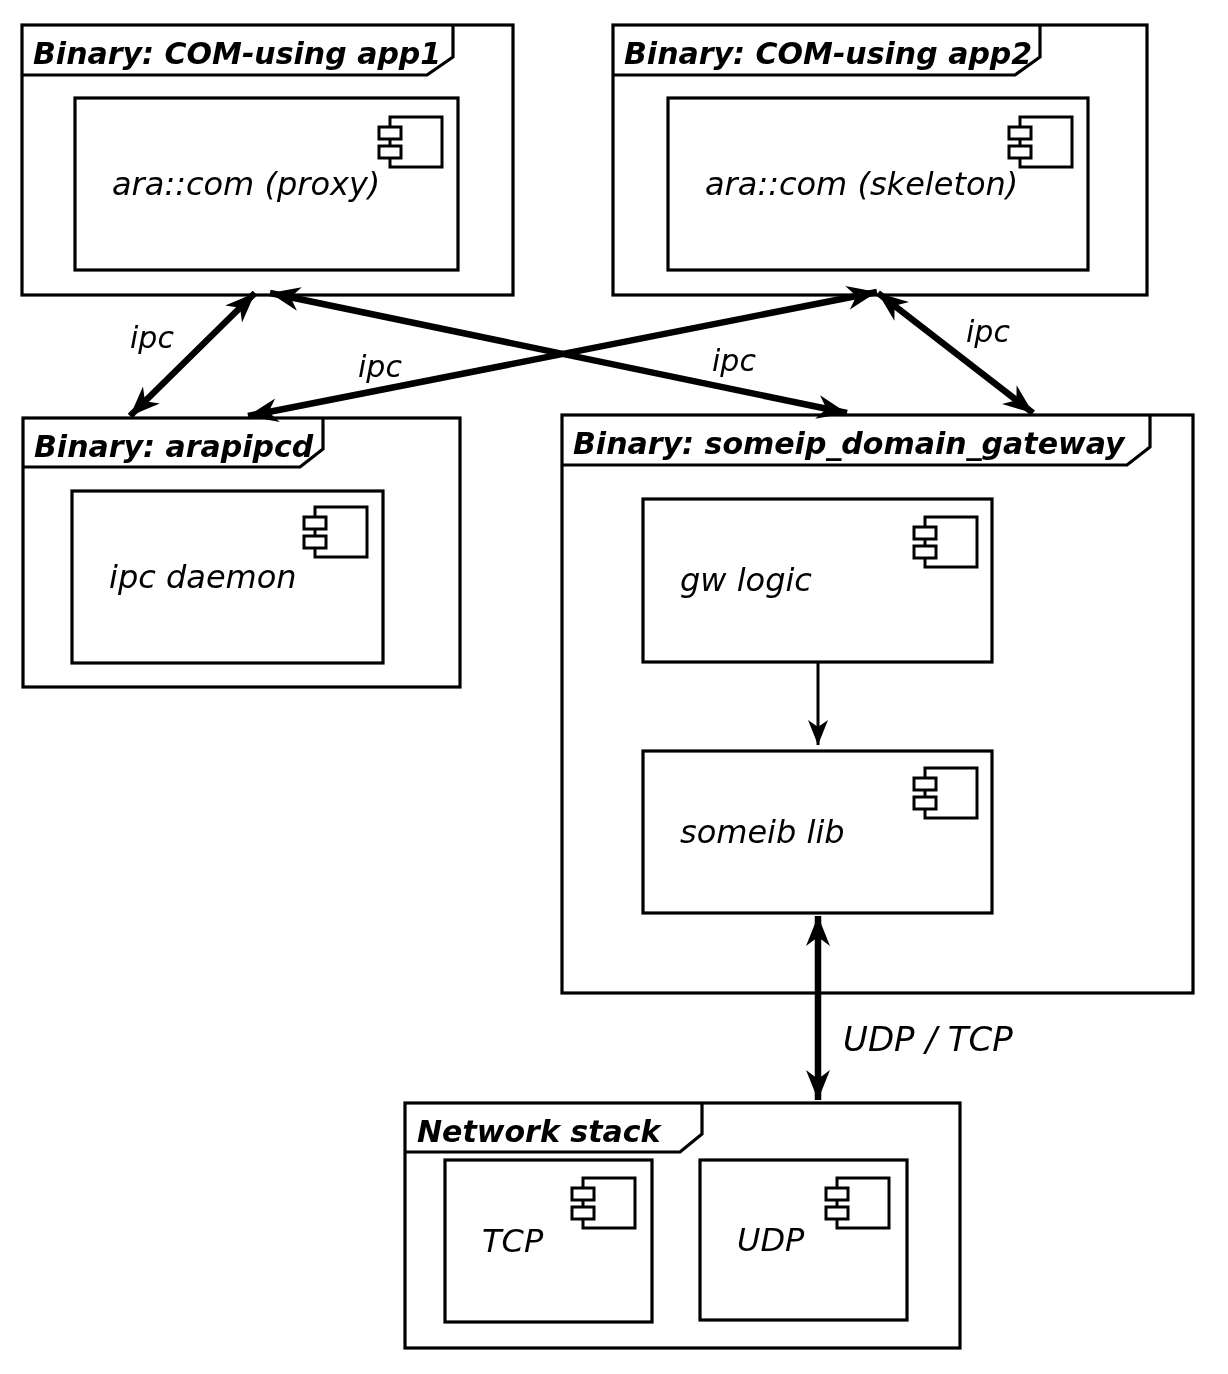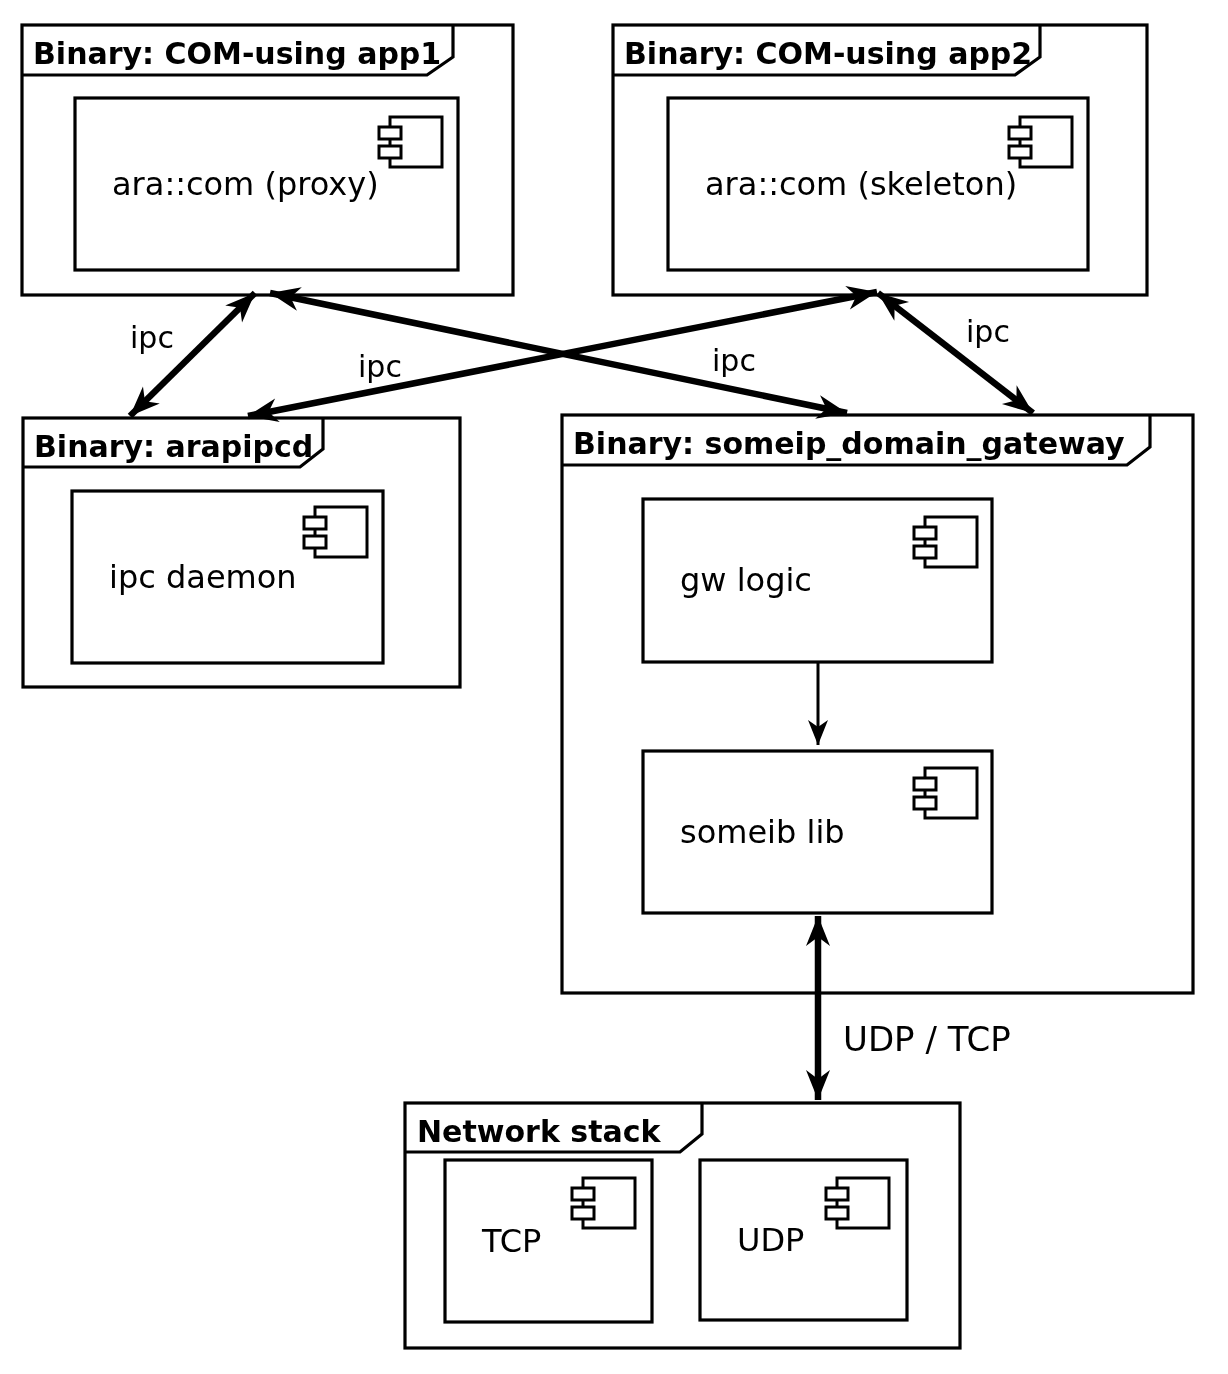--- a/index.html
+++ b/index.html
@@ -6,20 +6,21 @@
     margin: 0;
     padding: 0;
     background: #ffffff;
   }
   .canvas {
     position: relative;
     width: 1044px;
     height: 1374px;
     background: #ffffff;
     font-family: "DejaVu Sans", sans-serif;
+    font-style: italic;
   }
   svg { display: block; }
   .shape {
     fill: #ffffff;
     stroke: #000000;
     stroke-width: 3.2;
   }
   .tab-line {
     fill: none;
     stroke: #000000;

